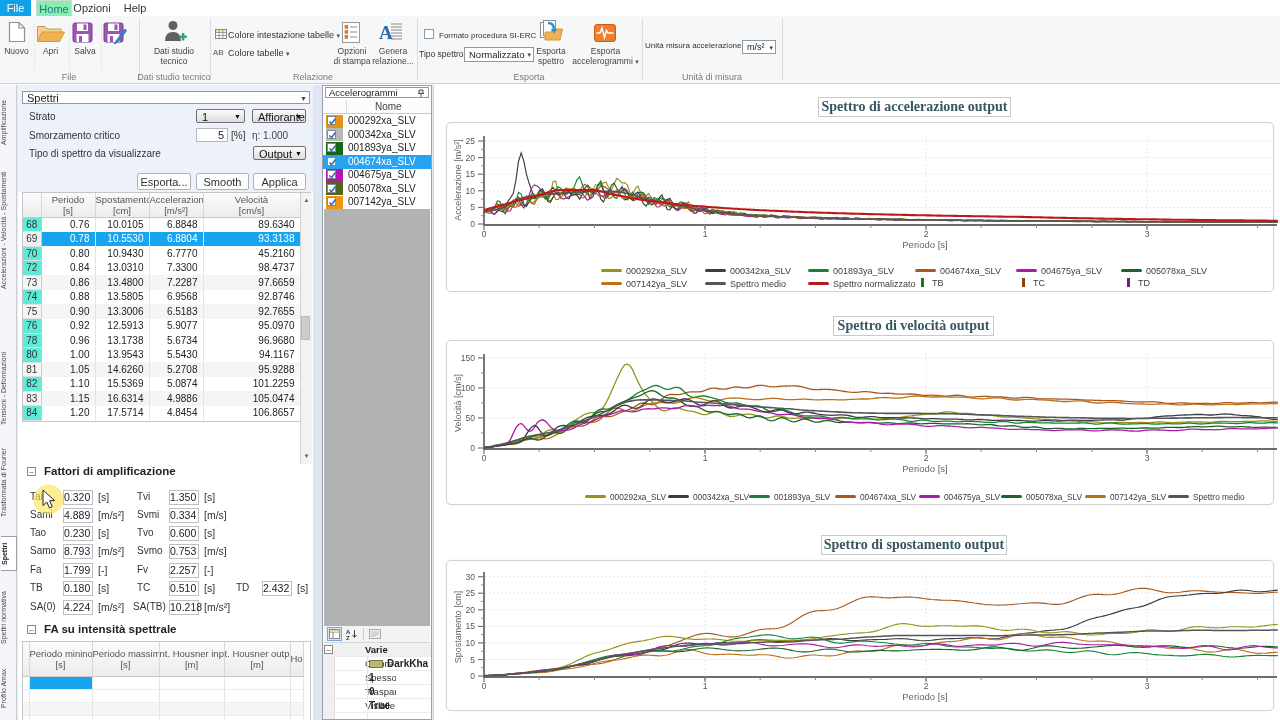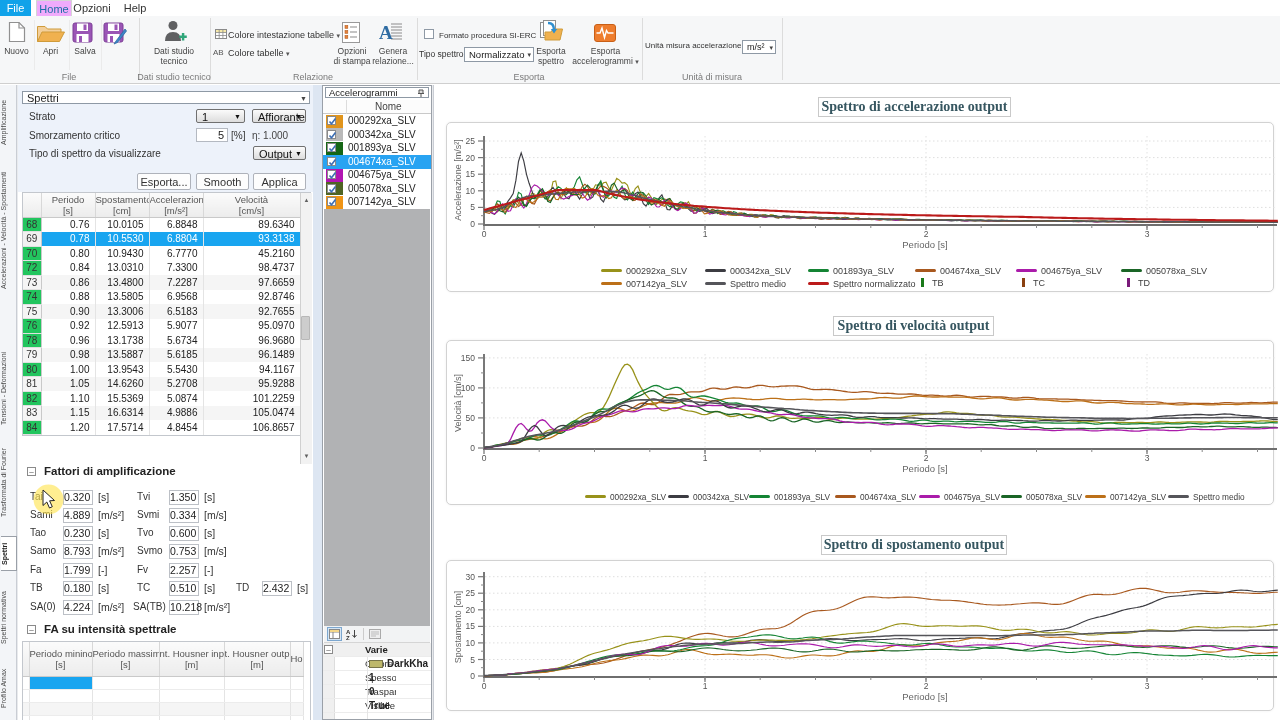--- a/index.html
+++ b/index.html
@@ -1,21 +1,21 @@
 <!DOCTYPE html>
 <html><head><meta charset="utf-8">
 <style>
 *{margin:0;padding:0;box-sizing:border-box;}
 html,body{width:1280px;height:720px;overflow:hidden;}
 body{font-family:"Liberation Sans",sans-serif;background:#fff;position:relative;}
 
 #tabbar{position:absolute;left:0;top:0;width:1280px;height:16px;background:#fff;}
 .tab{position:absolute;top:0;height:16px;font-size:11px;line-height:16px;text-align:center;}
 #tab-file{left:0;width:31px;background:#10a2e9;color:#fff;}
-#tab-home{left:36px;width:36px;color:#1d6fa5;background:#f0abfc;border:1px solid #d5d5d5;border-bottom:none;}
+#tab-home{left:36px;width:36px;color:#1d6fa5;background:#86efac;border:1px solid #d5d5d5;border-bottom:none;}
 #tab-opz{left:72px;width:40px;color:#333;}
 #tab-help{left:116px;width:38px;color:#333;}
 #ribbon{position:absolute;left:0;top:16px;width:1280px;height:68px;background:#f6f7f8;border-bottom:1px solid #cfcfcf;}
 .gsep{position:absolute;top:2px;height:62px;width:1px;background:#dcdcdc;}
 .glabel{position:absolute;top:56px;font-size:9px;color:#7a7a7a;text-align:center;}
 .csep{position:absolute;top:4px;height:50px;width:1px;background:#ebebeb;}
 .ilabel{position:absolute;font-size:8.5px;color:#444;text-align:center;line-height:9.5px;}
 .rtext{position:absolute;font-size:9px;color:#333;white-space:nowrap;}
 .arrow{color:#555;font-size:7px;}
 
@@ -33,21 +33,21 @@
 .combo .cv{position:absolute;left:4px;top:0;line-height:13px;}
 .combo .ca{position:absolute;right:2px;top:0;font-size:7px;color:#444;line-height:13px;}
 .dcombo{position:absolute;background:linear-gradient(#f8f8f8,#ddden 100%);background:linear-gradient(#fbfbfb,#dddddd);border:1px solid #707070;border-radius:2px;font-size:11px;color:#111;}
 .inputb{position:absolute;background:#fff;border:1px solid #b4b9c1;font-size:11px;color:#222;text-align:right;}
 .btn{position:absolute;background:#fdfdfd;border:1px solid #aeb2ba;border-radius:2px;font-size:11px;color:#333;text-align:center;}
 
 #dtable{position:absolute;left:4px;top:107px;width:289px;background:#fff;border:1px solid #c3c7cd;}
 #dtable table{border-collapse:collapse;width:277px;table-layout:fixed;font-size:10px;}
 #dtable th{background:linear-gradient(#fbfbfb,#ececec);color:#555;font-weight:normal;border-right:1px solid #d8d8d8;border-bottom:1px solid #c9c9c9;height:24px;line-height:11px;padding:0;font-size:9.5px;overflow:hidden;white-space:nowrap;}
 #dtable td{border-right:1px solid #e4e4e4;height:14px;padding:0 5px 0 0;text-align:right;color:#222;white-space:nowrap;overflow:hidden;}
-#dtable td.rn{background:#22c55e;border-bottom:1px solid #e0e0e0;text-align:center;color:#333;padding:0;border-right:1px solid #c9c9c9;}
+#dtable td.rn{background:#5eead4;border-bottom:1px solid #e0e0e0;text-align:center;color:#333;padding:0;border-right:1px solid #c9c9c9;}
 #dtable tr.alt td{background:#f5f5f5;}
 #dtable tr.sel td{background:#18a5f0;color:#fff;}
 #dtable tr.sel td.rn{background:#f1f1f1;color:#333;}
 .scroll{position:absolute;background:#f2f2f2;border-left:1px solid #d0d0d0;}
 .sarrow{position:absolute;left:0;width:11px;height:13px;font-size:6px;color:#606060;text-align:center;line-height:13px;background:#f2f2f2;}
 .sthumb{position:absolute;left:1px;width:9px;background:#cdcdcd;border:1px solid #b8b8b8;border-radius:1px;}
 
 .sechead{position:absolute;font-size:11.5px;font-weight:bold;color:#222;}
 .minus{position:absolute;width:9px;height:9px;border:1px solid #8a8a8a;background:#fff;font-size:8px;line-height:7px;text-align:center;color:#444;}
 .funit{position:absolute;font-size:10.5px;color:#333;white-space:nowrap;}
@@ -313,27 +313,20 @@
             <td>12.5913</td>
             <td>5.9077</td>
             <td>95.0970</td>
           </tr>
 <tr class="" style="height:14.5px">
             <td class="rn">78</td>
             <td>0.96</td>
             <td>13.1738</td>
             <td>5.6734</td>
             <td>96.9680</td>
-          </tr>
-<tr class="alt" style="height:14.5px">
-            <td class="rn">79</td>
-            <td>0.98</td>
-            <td>13.5887</td>
-            <td>5.6185</td>
-            <td>96.1489</td>
           </tr>
 <tr class="" style="height:14.5px">
             <td class="rn">80</td>
             <td>1.00</td>
             <td>13.9543</td>
             <td>5.5430</td>
             <td>94.1167</td>
           </tr>
 <tr class="alt" style="height:14.5px">
             <td class="rn">81</td>

